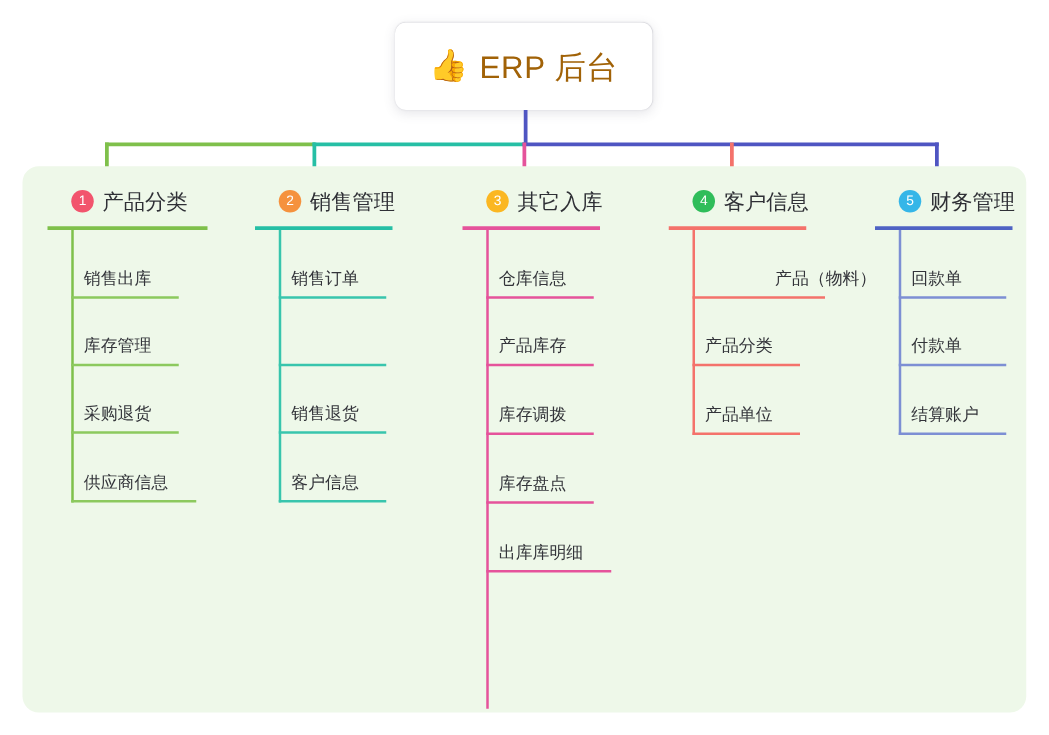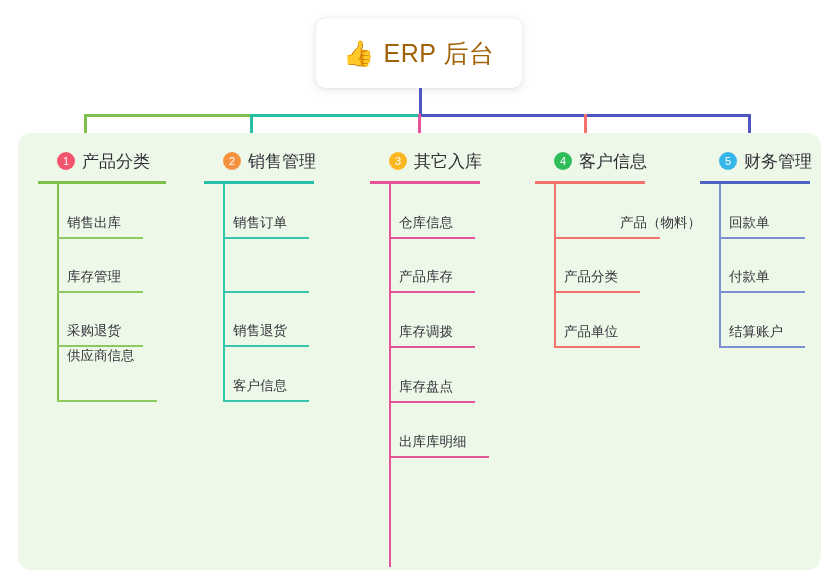--- a/index.html
+++ b/index.html
@@ -104,21 +104,21 @@
       <div class="leaf-rule" style="width:86px; background:#8cc95e;"></div>
     </div>
     <div class="leaf" style="height:54px;">
       <div class="leaf-text">库存管理</div>
       <div class="leaf-rule" style="width:86px; background:#8cc95e;"></div>
     </div>
     <div class="leaf" style="height:54px;">
       <div class="leaf-text">采购退货</div>
       <div class="leaf-rule" style="width:86px; background:#8cc95e;"></div>
     </div>
-    <div class="leaf" style="height:55px;justify-content:space-between;">
+    <div class="leaf" style="height:55px;">
       <div class="leaf-text">供应商信息</div>
       <div class="leaf-rule" style="width:100px; background:#8cc95e;"></div>
     </div>
   </div>
 
   <div class="col" style="left:204px; top:144px; width:166px;">
     <div class="col-head">
       <span class="badge" style="background:#f5923e;">2</span>
       <span class="head-label">销售管理</span>
     </div>

